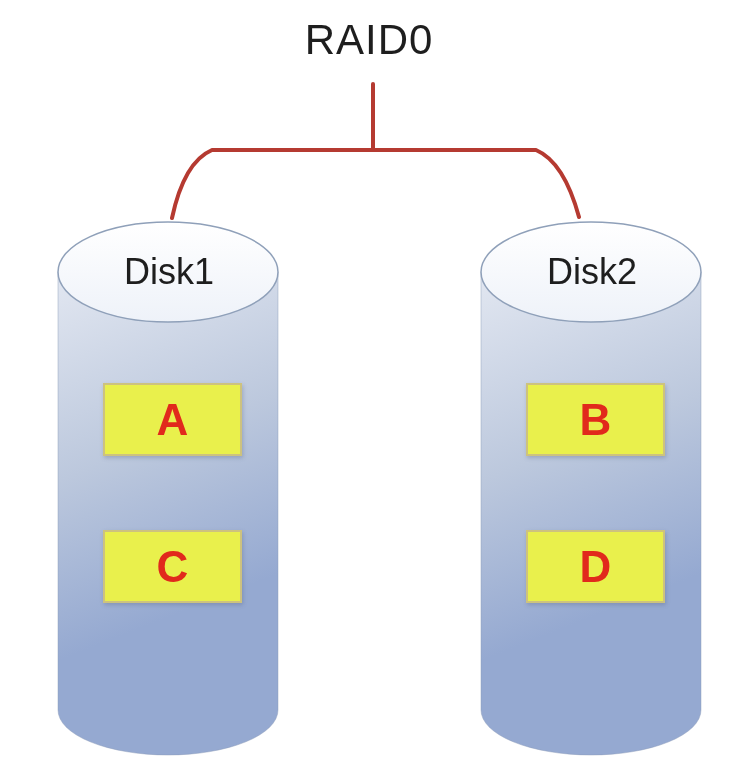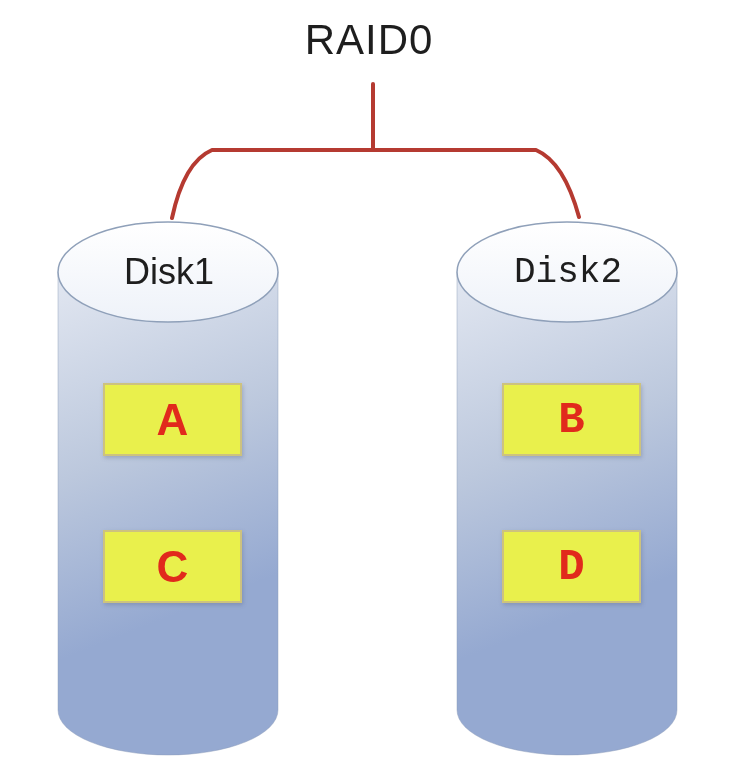--- a/index.html
+++ b/index.html
@@ -34,21 +34,21 @@
     stroke-linecap: round;
     stroke-linejoin: round;
   }
   .disk {
     position: absolute;
     top: 221px;
     width: 226px;
     height: 542px;
   }
   .disk1 { left: 56px; }
-  .disk2 { left: 455px; font-family: Liberation Mono, monospace; }
+  .disk2 { left: 479px; }
   svg.cyl {
     position: absolute;
     left: 0; top: 0;
     width: 226px; height: 542px;
     overflow: visible;
   }
   .cyl-body { stroke: rgba(140,155,185,0.45); stroke-width: 1; }
   .cyl-top  { stroke: var(--ellipse-stroke, #8fa0b9); stroke-width: 1.5; }
   .disk-label {
     position: absolute;

